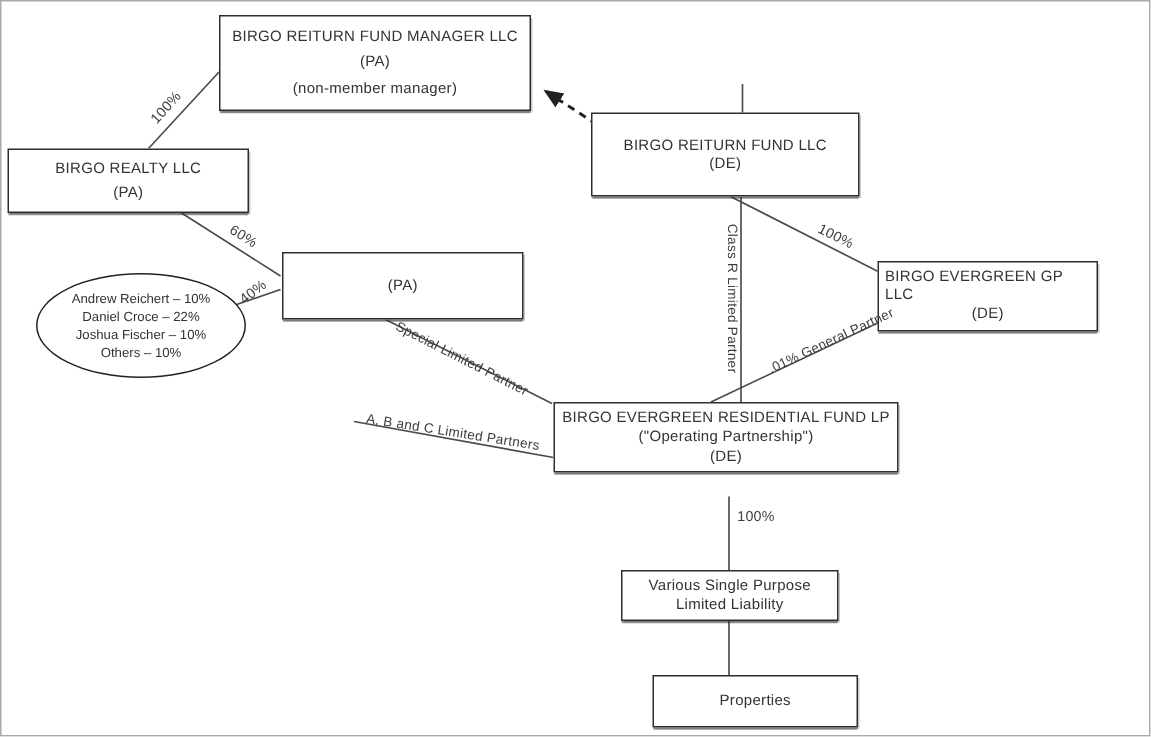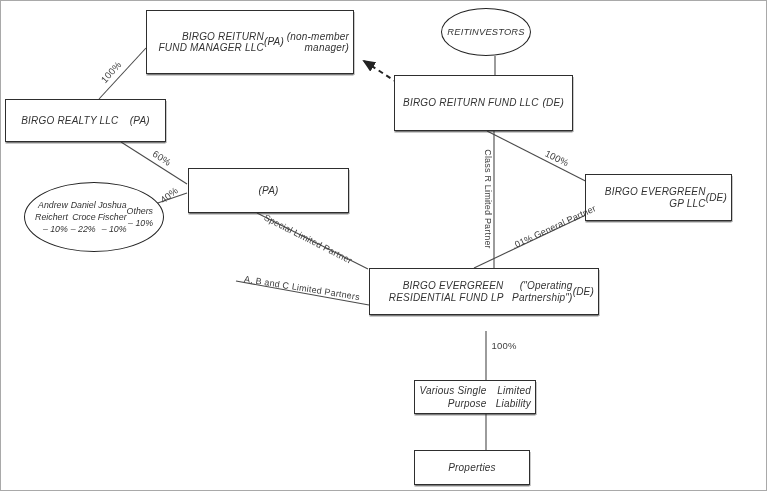--- a/index.html
+++ b/index.html
@@ -9,29 +9,28 @@
     background:#ffffff;
     border:1px solid #a9a9a9;
     box-sizing:border-box;
     font-family:"Liberation Sans", sans-serif;
     color:#333;
     overflow:hidden;
   }
   svg.wires{position:absolute;left:0;top:0;width:767px;height:491px;}
   .node{
     position:absolute;
-    display:flex;flex-direction:row;
+    display:flex;flex-direction:column;
     align-items:center;justify-content:space-evenly;
-    text-align:right;
+    text-align:left;
     box-sizing:border-box;
     background:#fff;
     font-size:10px;
     letter-spacing:.2px;
     line-height:1.15;
-    font-style:italic;
   }
   .box{
     border:1.4px solid #2e2e2e;
     box-shadow:0 2px 0 -0.5px rgba(45,45,45,.5), 1.5px 1.5px 0 -0.5px rgba(45,45,45,.25);
   }
   .ellipse{
     border:1.7px solid #232323;
     border-radius:50%;
     justify-content:center;
   }
@@ -74,24 +73,20 @@
     </g>
     <line x1="397" y1="82" x2="363" y2="60" stroke="#222" stroke-width="2" stroke-dasharray="5,4" marker-end="url(#arrow)"></line>
   </svg>
 
   <div class="node box" style="left:145px;top:9px;width:208px;height:64px;padding:2px 4px;">
     <div>BIRGO REITURN FUND MANAGER LLC</div>
     <div>(PA)</div>
     <div>(non-member manager)</div>
   </div>
 
-  <div class="node ellipse reit" style="left:440px;top:7px;width:90px;height:48px;">
-    <div>REIT</div>
-    <div>INVESTORS</div>
-  </div>
 
   <div class="node box" style="left:393px;top:74px;width:179px;height:56px;padding:16px 4px;">
     <div>BIRGO REITURN FUND LLC</div>
     <div>(DE)</div>
   </div>
 
   <div class="node box" style="left:4px;top:98px;width:161px;height:43px;padding:2px 4px;">
     <div>BIRGO REALTY LLC</div>
     <div>(PA)</div>
   </div>
@@ -112,26 +107,26 @@
     <div>BIRGO EVERGREEN RESIDENTIAL FUND LP</div>
     <div>("Operating Partnership")</div>
     <div>(DE)</div>
   </div>
 
   <div class="node box" style="left:584px;top:173px;width:147px;height:47px;padding:2px 4px;">
     <div>BIRGO EVERGREEN GP LLC</div>
     <div>(DE)</div>
   </div>
 
-  <div class="node box tight" style="left:413px;top:379px;width:122px;height:34px;padding:2px 4px;line-height:1.35;">
+  <div class="node box tight" style="left:413px;top:379px;width:145px;height:34px;padding:2px 4px;line-height:1.35;">
     <div>Various Single Purpose</div>
     <div>Limited Liability</div>
   </div>
 
-  <div class="node box tight" style="left:413px;top:449px;width:116px;height:35px;padding:2px 4px;">
+  <div class="node box tight" style="left:434px;top:449px;width:137px;height:35px;padding:2px 4px;">
     <div>Properties</div>
   </div>
 
   <div class="elabel pct" style="left:110px;top:71px;transform:translate(-50%,-50%) rotate(-48deg);">100%</div>
 
   <div class="elabel pct" style="left:161px;top:157px;transform:translate(-50%,-50%) rotate(33deg);">60%</div>
 
   <div class="elabel pct" style="left:168px;top:194px;transform:translate(-50%,-50%) rotate(-38deg);">40%</div>
 
   <div class="elabel" style="left:307px;top:238px;transform:translate(-50%,-50%) rotate(27deg);">Special Limited Partner</div>

